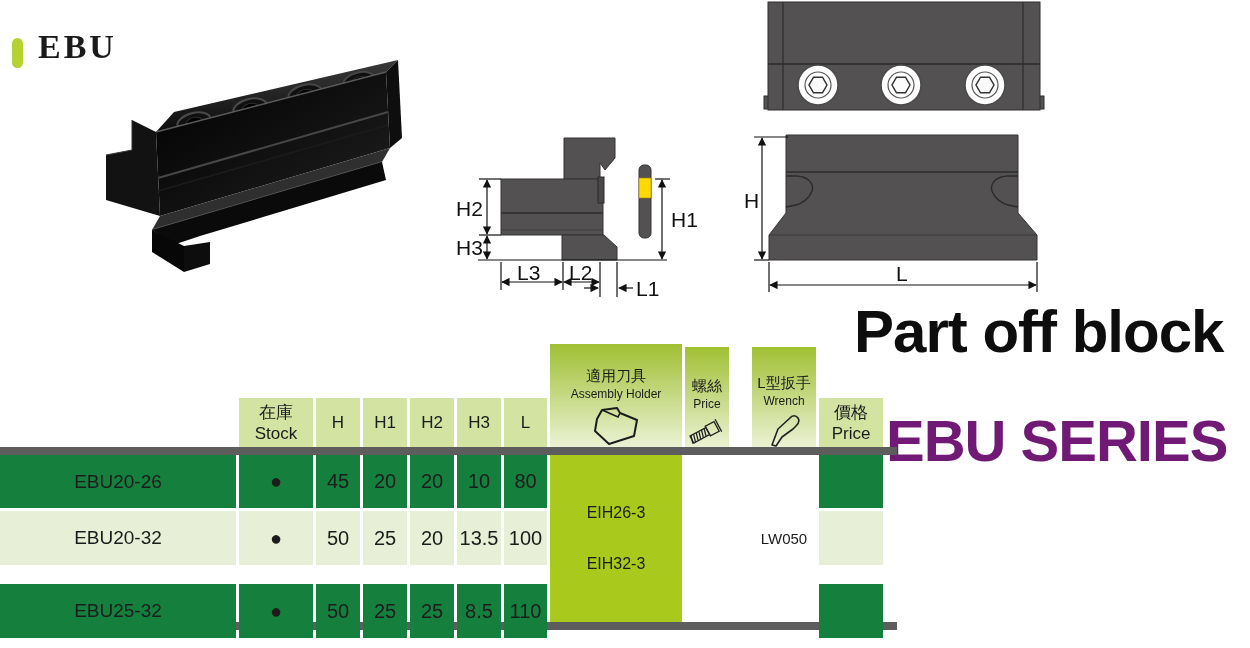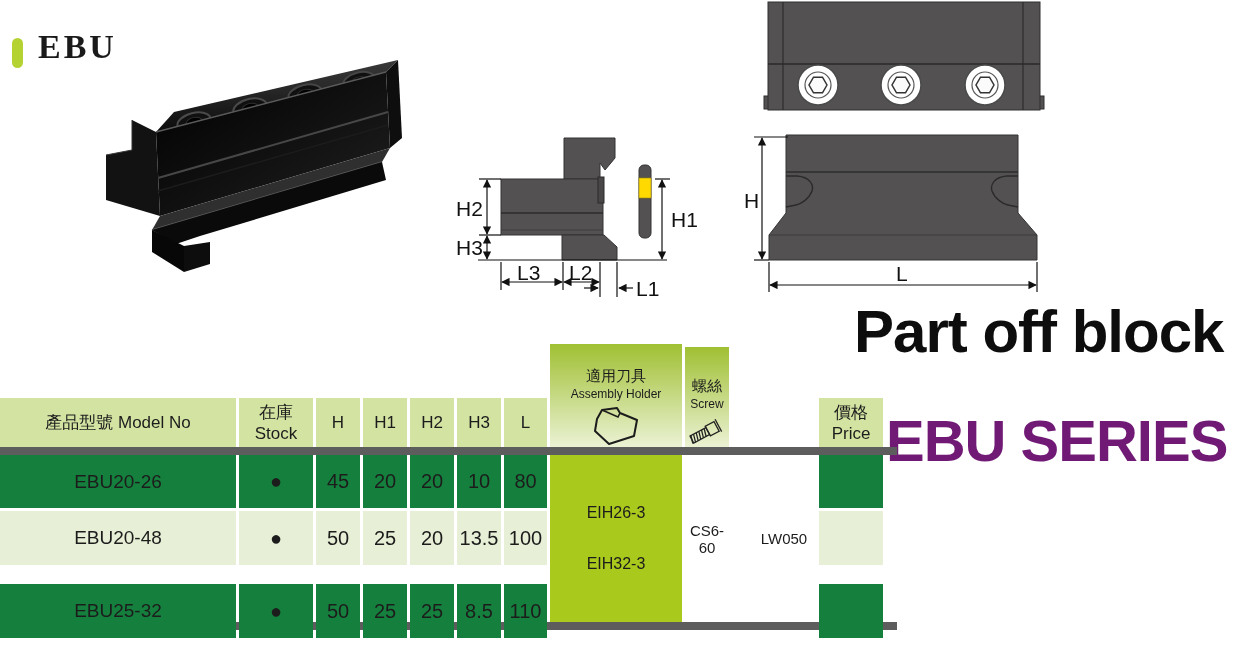--- a/index.html
+++ b/index.html
@@ -218,64 +218,69 @@
       <div class="zh">適用刀具</div>
       <div class="en">Assembly Holder</div>
       <svg class="icon" width="48" height="40" viewBox="0 0 48 40">
         <path d="M10,3 L5,12 L3,24 L17,37 L42,29 L45,13 L28,6 L25,1 Z" fill="none" stroke="#1c1c1c" stroke-width="2" stroke-linejoin="round"></path>
         <path d="M10,3 L26,10 L28,6" fill="none" stroke="#1c1c1c" stroke-width="1.6"></path>
       </svg>
     </div>
 
     <div class="cell hdr-grad col-screw tool-hdr">
       <div class="zh">螺絲</div>
-      <div class="en">Screw</div>
+      <div class="en">Price</div>
       <svg class="icon" width="36" height="30" viewBox="0 0 36 30">
         <g transform="translate(17,15) rotate(-28)" stroke="#222" fill="none" stroke-width="1.3">
           <rect x="-16" y="-4" width="18" height="8"></rect>
           <path d="M-15,-4 l-2,8 M-12,-4 l-2,8 M-9,-4 l-2,8 M-6,-4 l-2,8 M-3,-4 l-2,8 M0,-4 l-2,8"></path>
           <rect x="2" y="-5.5" width="10" height="11"></rect>
           <line x1="14" y1="-7" x2="14" y2="7"></line>
         </g>
       </svg>
     </div>
 
-
-    <div class="cell hdr col-model hdr-row">產品型號 Model No</div>
+    <div class="cell hdr-grad col-wrench tool-hdr">
+      <div class="zh">L型扳手</div>
+      <div class="en">Wrench</div>
+      <svg class="icon" width="34" height="33" viewBox="0 0 34 33">
+        <path d="M5,31 L11,15 L23,4 C25,1 29,1 31,4 C33,7 31,10 29,12 L26,15 L15,23 L9,32 Z" fill="none" stroke="#222" stroke-width="1.6" stroke-linejoin="round"></path>
+      </svg>
+    </div>
+
     <div class="cell hdr col-stock hdr-row">在庫 Stock</div>
     <div class="cell hdr col-h  hdr-row">H</div>
     <div class="cell hdr col-h1 hdr-row">H1</div>
     <div class="cell hdr col-h2 hdr-row">H2</div>
     <div class="cell hdr col-h3 hdr-row">H3</div>
     <div class="cell hdr col-l  hdr-row">L</div>
     <div class="cell hdr col-price hdr-row">價格 Price</div>
 
     <div class="bar" style="top:103px"></div>
     <div class="bar" style="top:278px"></div>
 
     <div class="cell asm-body col-asm bodyspan">
       <div>EIH26-3</div>
       <div>EIH32-3</div>
     </div>
-    <div class="cell white-body col-screw bodyspan">CS6-60</div>
     <div class="cell white-body col-wrench bodyspan">LW050</div>
 
     <div class="cell row-a col-price row1"></div>
     <div class="cell row-b col-price row2"></div>
     <div class="cell row-a col-price row3"></div>
 
     <div class="cell row-a col-model row1 model-val">EBU20-26</div>
     <div class="cell row-a col-stock row1 dot">●</div>
     <div class="cell row-a col-h  row1 val">45</div>
     <div class="cell row-a col-h1 row1 val">20</div>
     <div class="cell row-a col-h2 row1 val">20</div>
     <div class="cell row-a col-h3 row1 val">10</div>
     <div class="cell row-a col-l  row1 val">80</div>
 
-    <div class="cell row-b col-model row2 model-val">EBU20-48</div>
+    <div class="cell row-b col-model row2 model-val">EBU20-32</div>
     <div class="cell row-b col-stock row2 dot">●</div>
     <div class="cell row-b col-h  row2 val">50</div>
     <div class="cell row-b col-h1 row2 val">25</div>
     <div class="cell row-b col-h2 row2 val">20</div>
     <div class="cell row-b col-h3 row2 val">13.5</div>
     <div class="cell row-b col-l  row2 val">100</div>
 
     <div class="cell row-a col-model row3 model-val">EBU25-32</div>
     <div class="cell row-a col-stock row3 dot">●</div>
     <div class="cell row-a col-h  row3 val">50</div>

